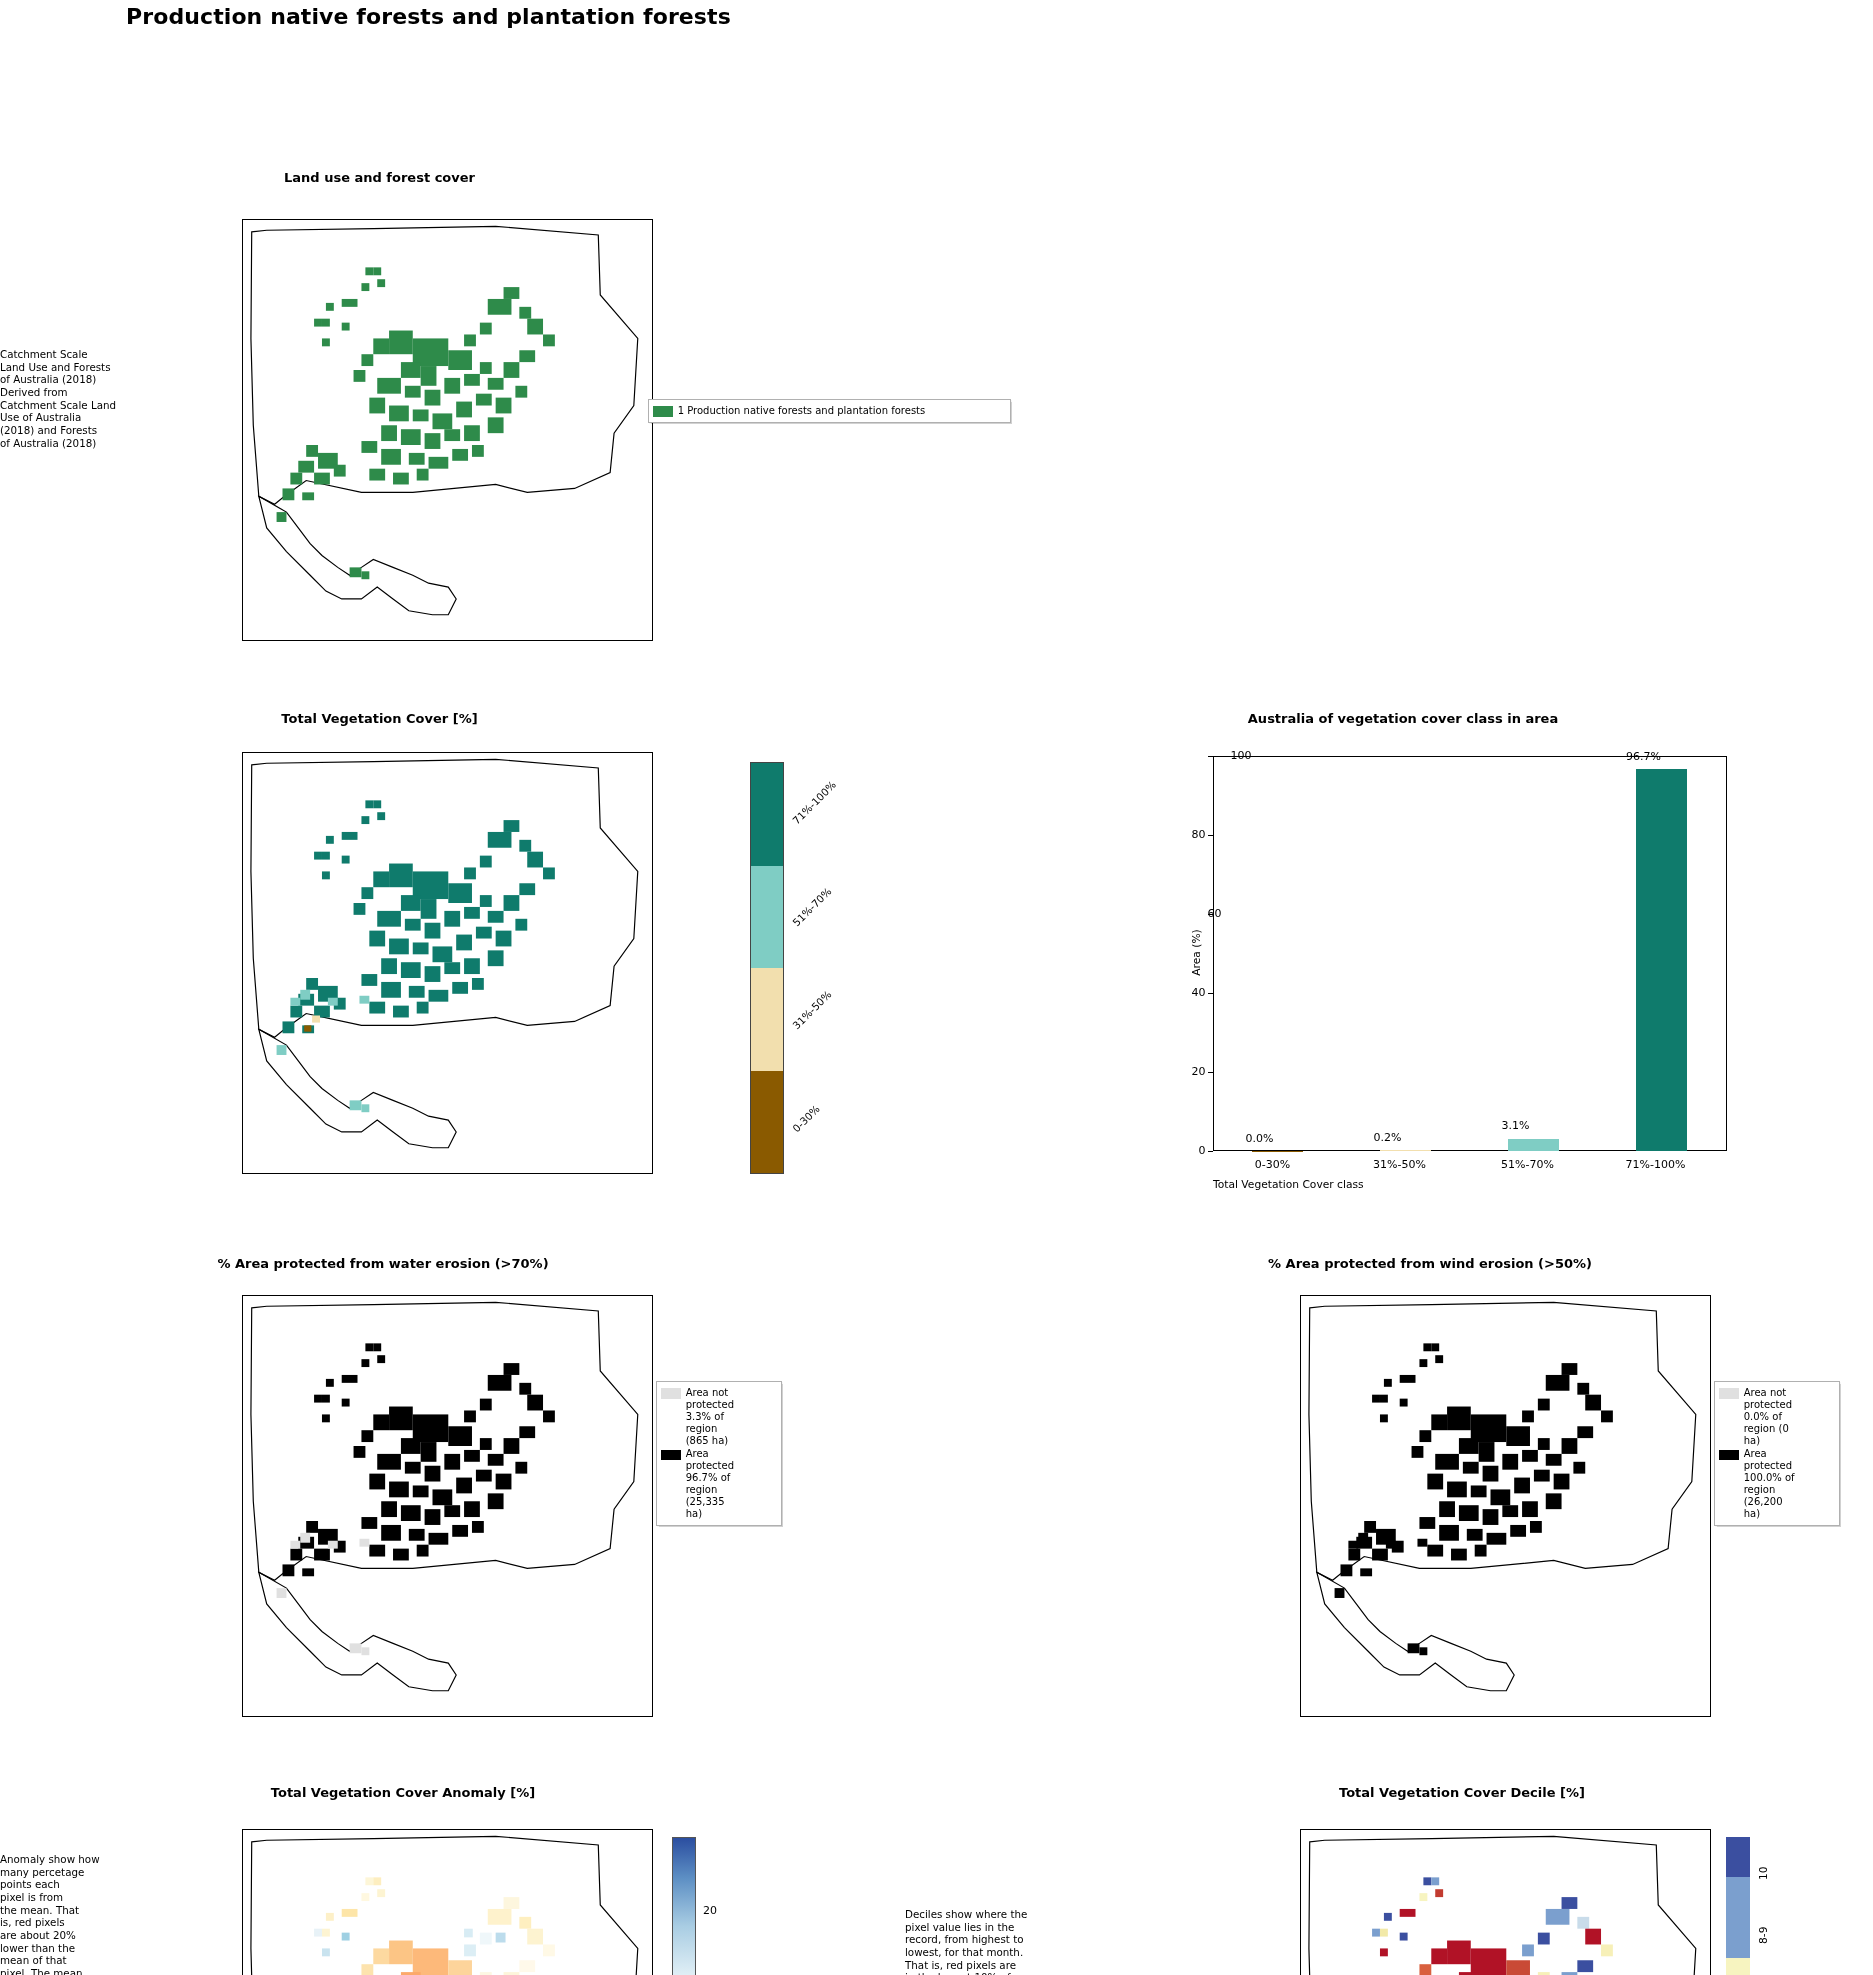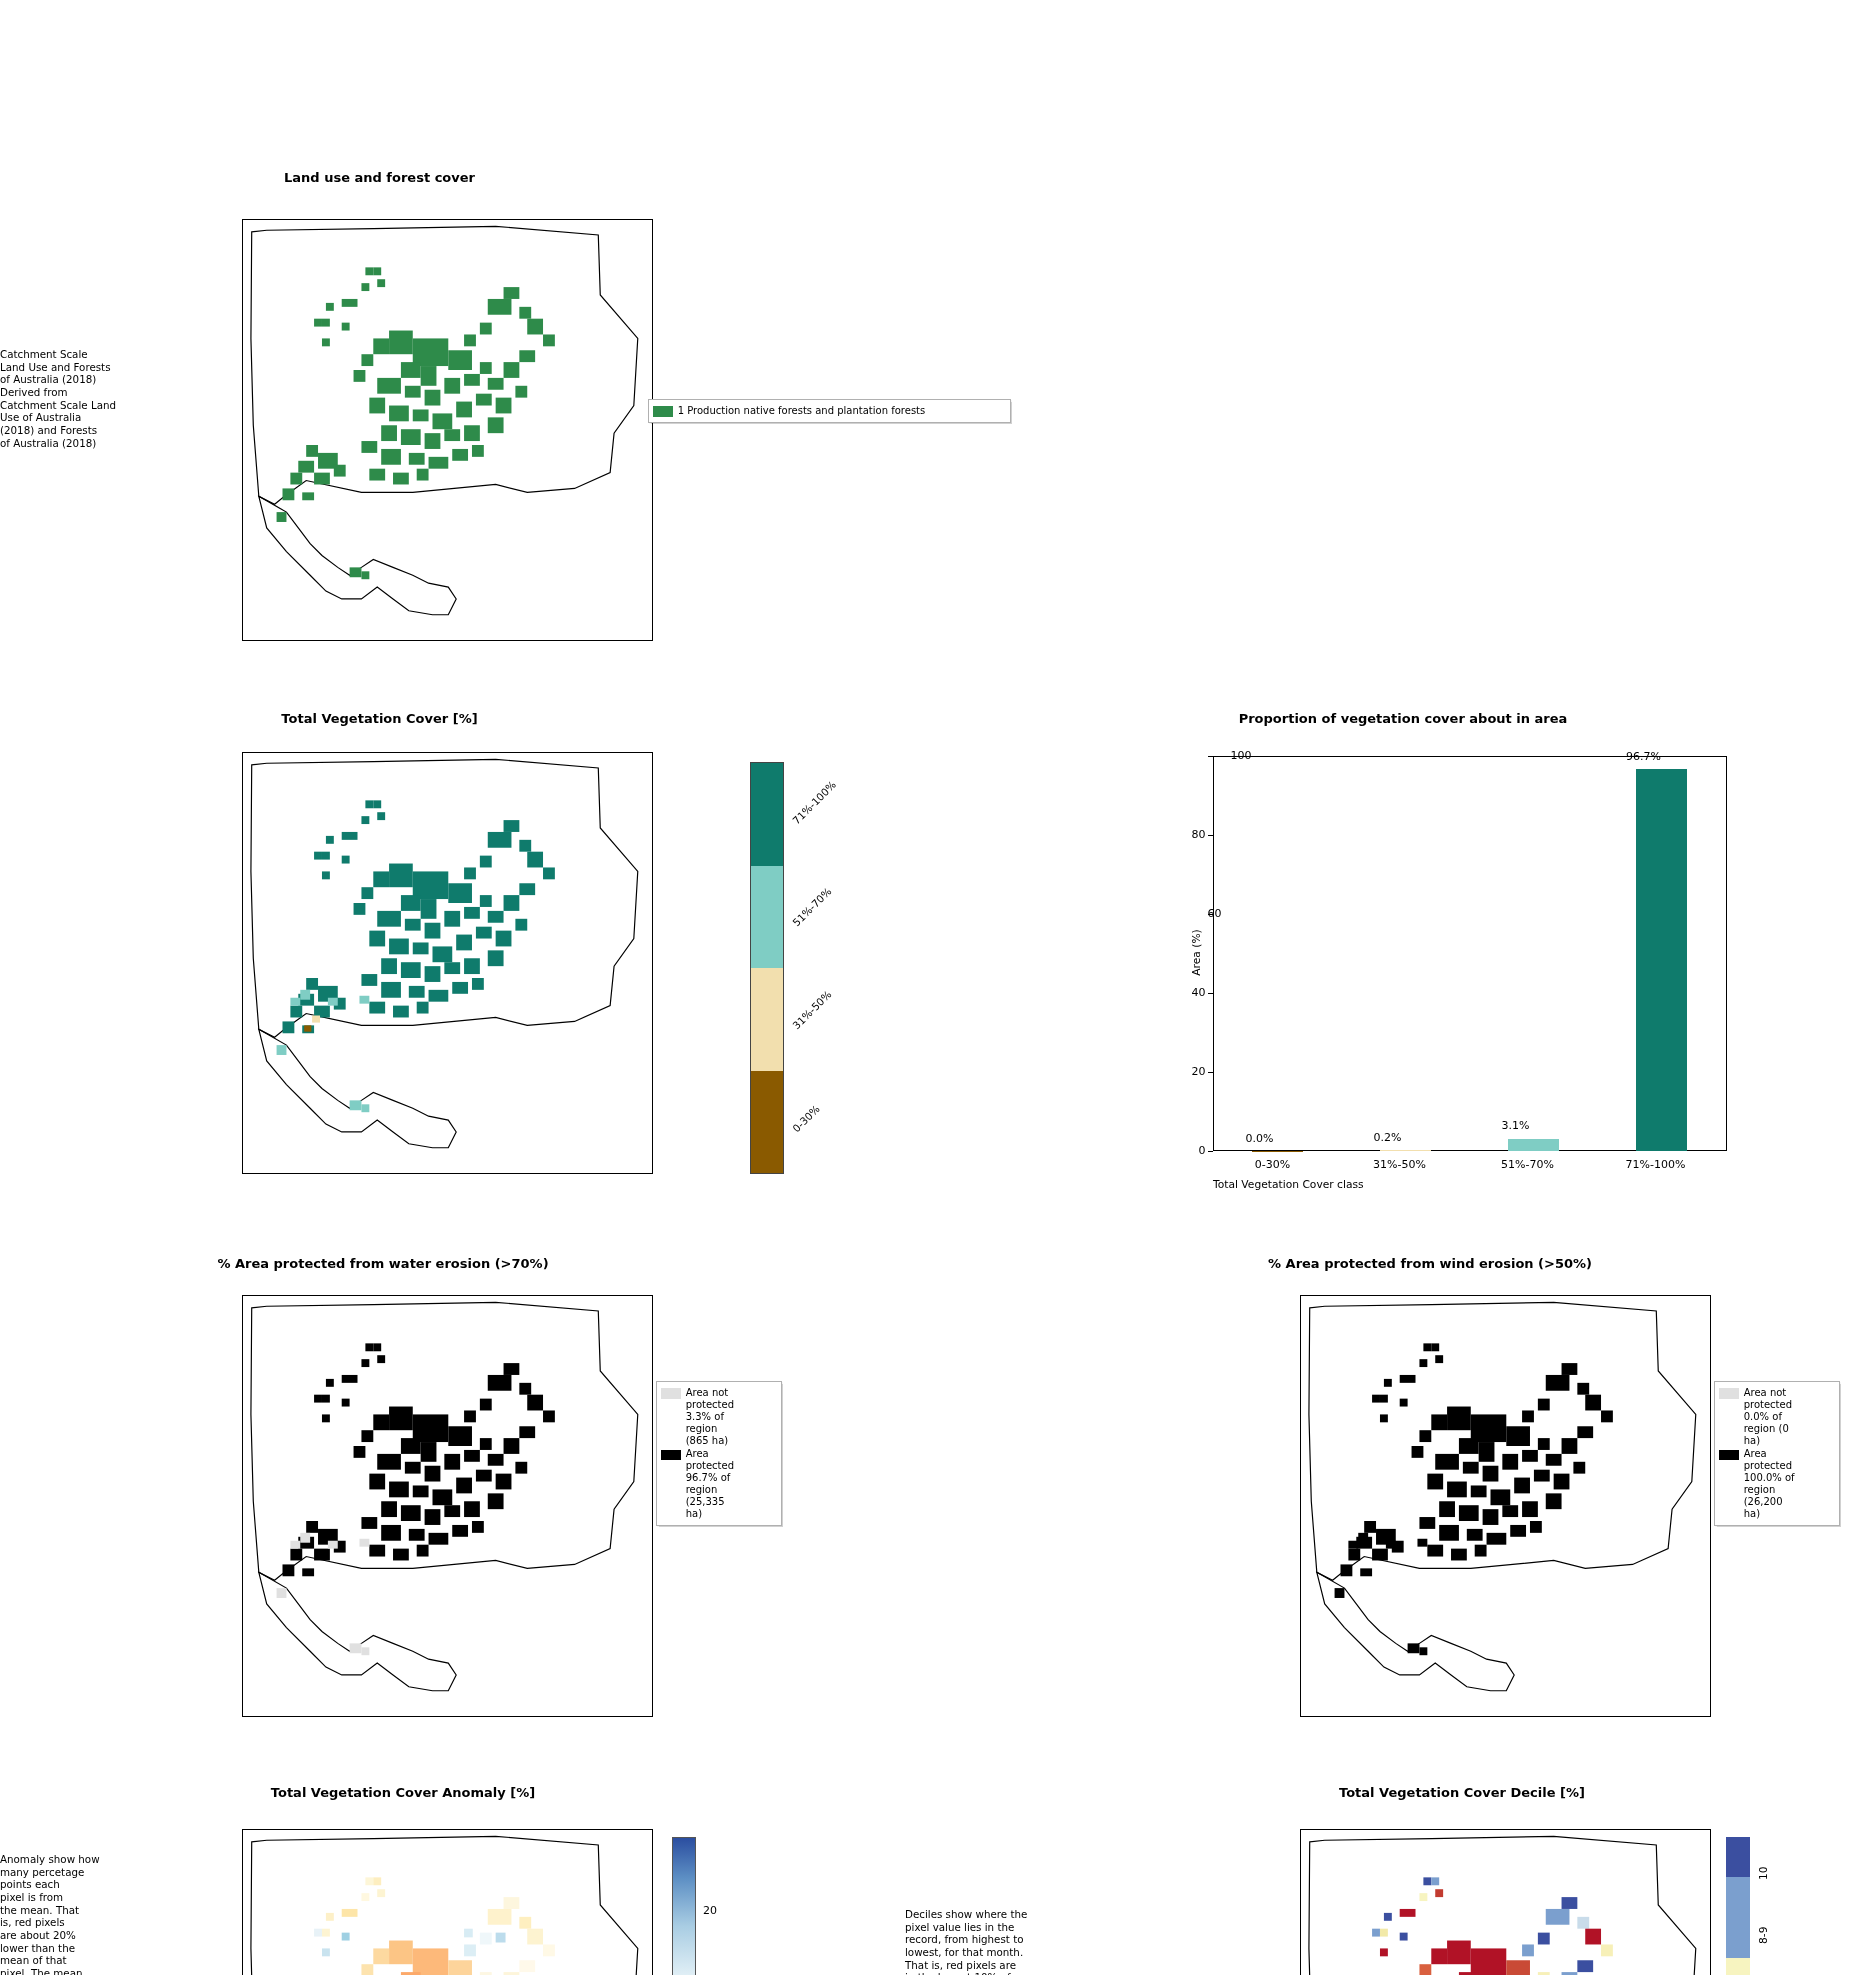--- a/index.html
+++ b/index.html
@@ -85,20 +85,21 @@
   .vbar-rot-tick {
     position:absolute; font-size:10.7px; font-family:"DejaVu Sans", sans-serif;
     transform-origin:left top; transform:rotate(-90deg); white-space:nowrap;
   }
 </style>
 </head>
 <body>
 
 <div class="page">
 
+  <div class="page-title">Production native forests and plantation forests</div>
 
   <div class="panel-title" style="left:182px; top:170px; width:395px;">Land use and forest cover</div>
 
   <div class="sidenote" style="left:0px; top:348px; width:150px;"> Catchment Scale
 Land Use and Forests
 of Australia (2018)
 Derived from
 Catchment Scale Land
 Use of Australia
 (2018) and Forests
@@ -287,21 +288,21 @@
     <div class="cbar-seg" style="height:25%; background:#0f7b6c;"></div>
     <div class="cbar-seg" style="height:25%; background:#7fcdc4;"></div>
     <div class="cbar-seg" style="height:25%; background:#f2dfae;"></div>
     <div class="cbar-seg" style="height:25%; background:#8a5a00;"></div>
   </div>
   <div class="cbar-tick" style="left:790px; top:818px;">71%-100%</div>
   <div class="cbar-tick" style="left:790px; top:920px;">51%-70%</div>
   <div class="cbar-tick" style="left:790px; top:1023px;">31%-50%</div>
   <div class="cbar-tick" style="left:790px; top:1126px;">0-30%</div>
 
-  <div class="panel-title" style="left:1067px; top:711px; width:672px;">Proportion of vegetation cover about in area</div>
+  <div class="panel-title" style="left:1067px; top:711px; width:672px;">Australia of vegetation cover class in area</div>
 
   <div style="position:absolute; left:1181px; top:752px; width:549px; height:431px;">
 
     <div class="chart-axes" style="left:32px; top:4px; width:514px; height:395px;"></div>
     <div class="chart-frame-top" style="left:32px; top:4px; width:514px; height:0;"></div>
     <div class="chart-frame-right" style="left:545px; top:4px; width:0; height:395px;"></div>
 
     <div class="tick-y" style="left:0px; top:392px; width:24.5px;">0</div>
     <div class="tick-y" style="left:0px; top:313px; width:24.5px;">20</div>
     <div class="tick-y" style="left:0px; top:234px; width:24.5px;">40</div>

